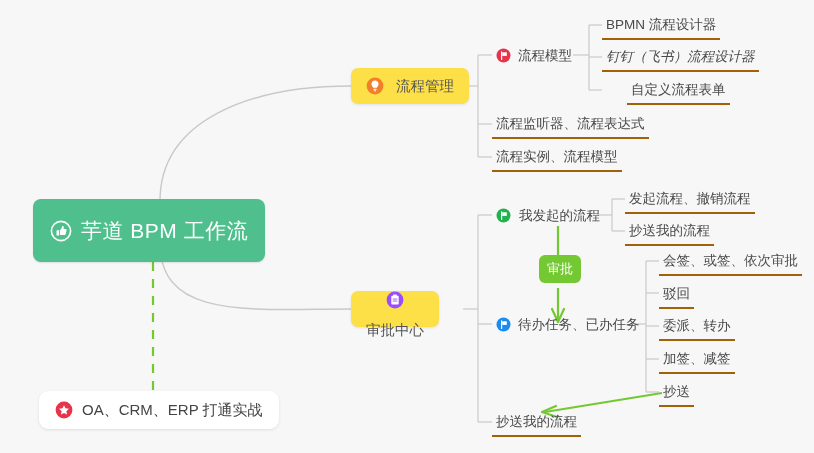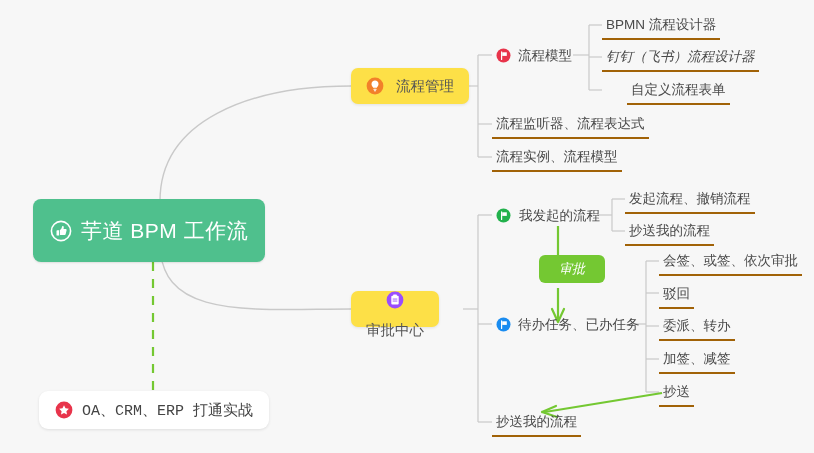--- a/index.html
+++ b/index.html
@@ -72,21 +72,20 @@
     position: absolute;
     display: flex;
     align-items: center;
     gap: 9px;
     background: #ffffff;
     border-radius: 9px;
     padding: 0 16px;
     height: 38px;
     box-shadow: 0 1px 3px rgba(0,0,0,0.10);
     z-index: 5;
-    font-family: Liberation Mono, monospace;
   }
   .note-label {
     color: #444444;
     font-size: 15px;
     white-space: nowrap;
   }
 
   
   .text-node {
     position: absolute;
@@ -116,24 +115,23 @@
   }
   .icon svg { display: block; }
 
   
   .badge {
     position: absolute;
     background: #74c832;
     color: #ffffff;
     font-size: 13px;
     border-radius: 6px;
-    padding: 5px 20px;
+    padding: 5px 8px;
     z-index: 6;
     white-space: nowrap;
-    font-style: italic;
   }
 </style>
 </head>
 <body>
 
 <div id="canvas">
 
   <svg class="links" viewBox="0 0 814 453">
 
     <path d="M 160 201 C 160 120 250 86 351 86" fill="none" stroke="#c9c9c9" stroke-width="1.4"></path>

